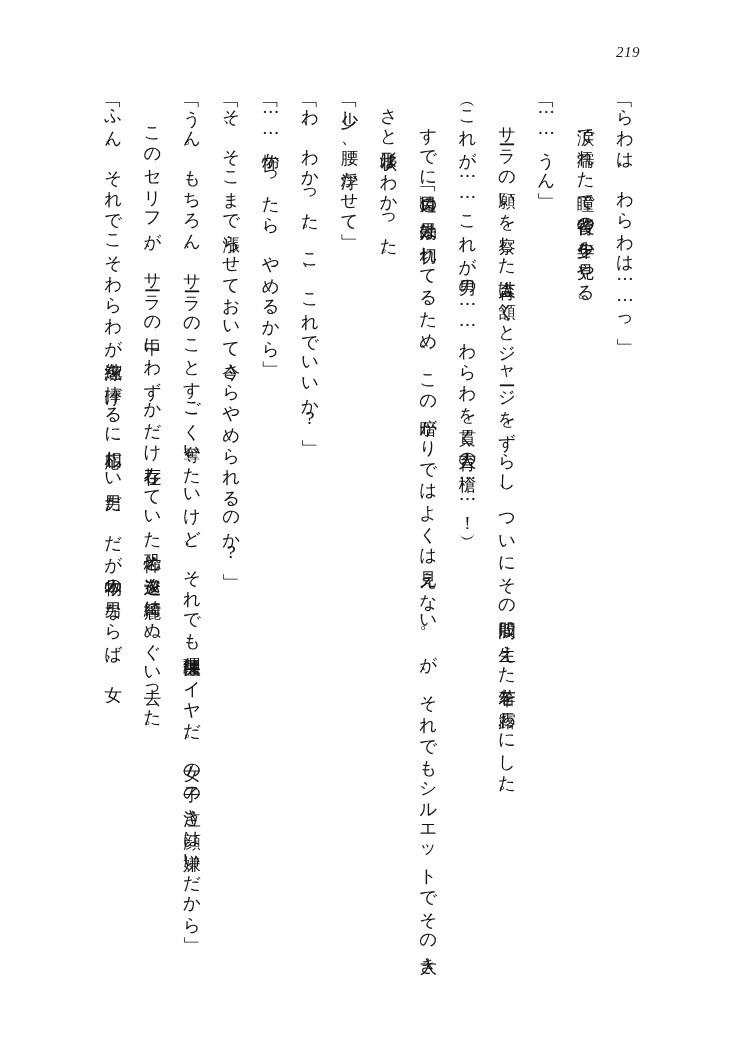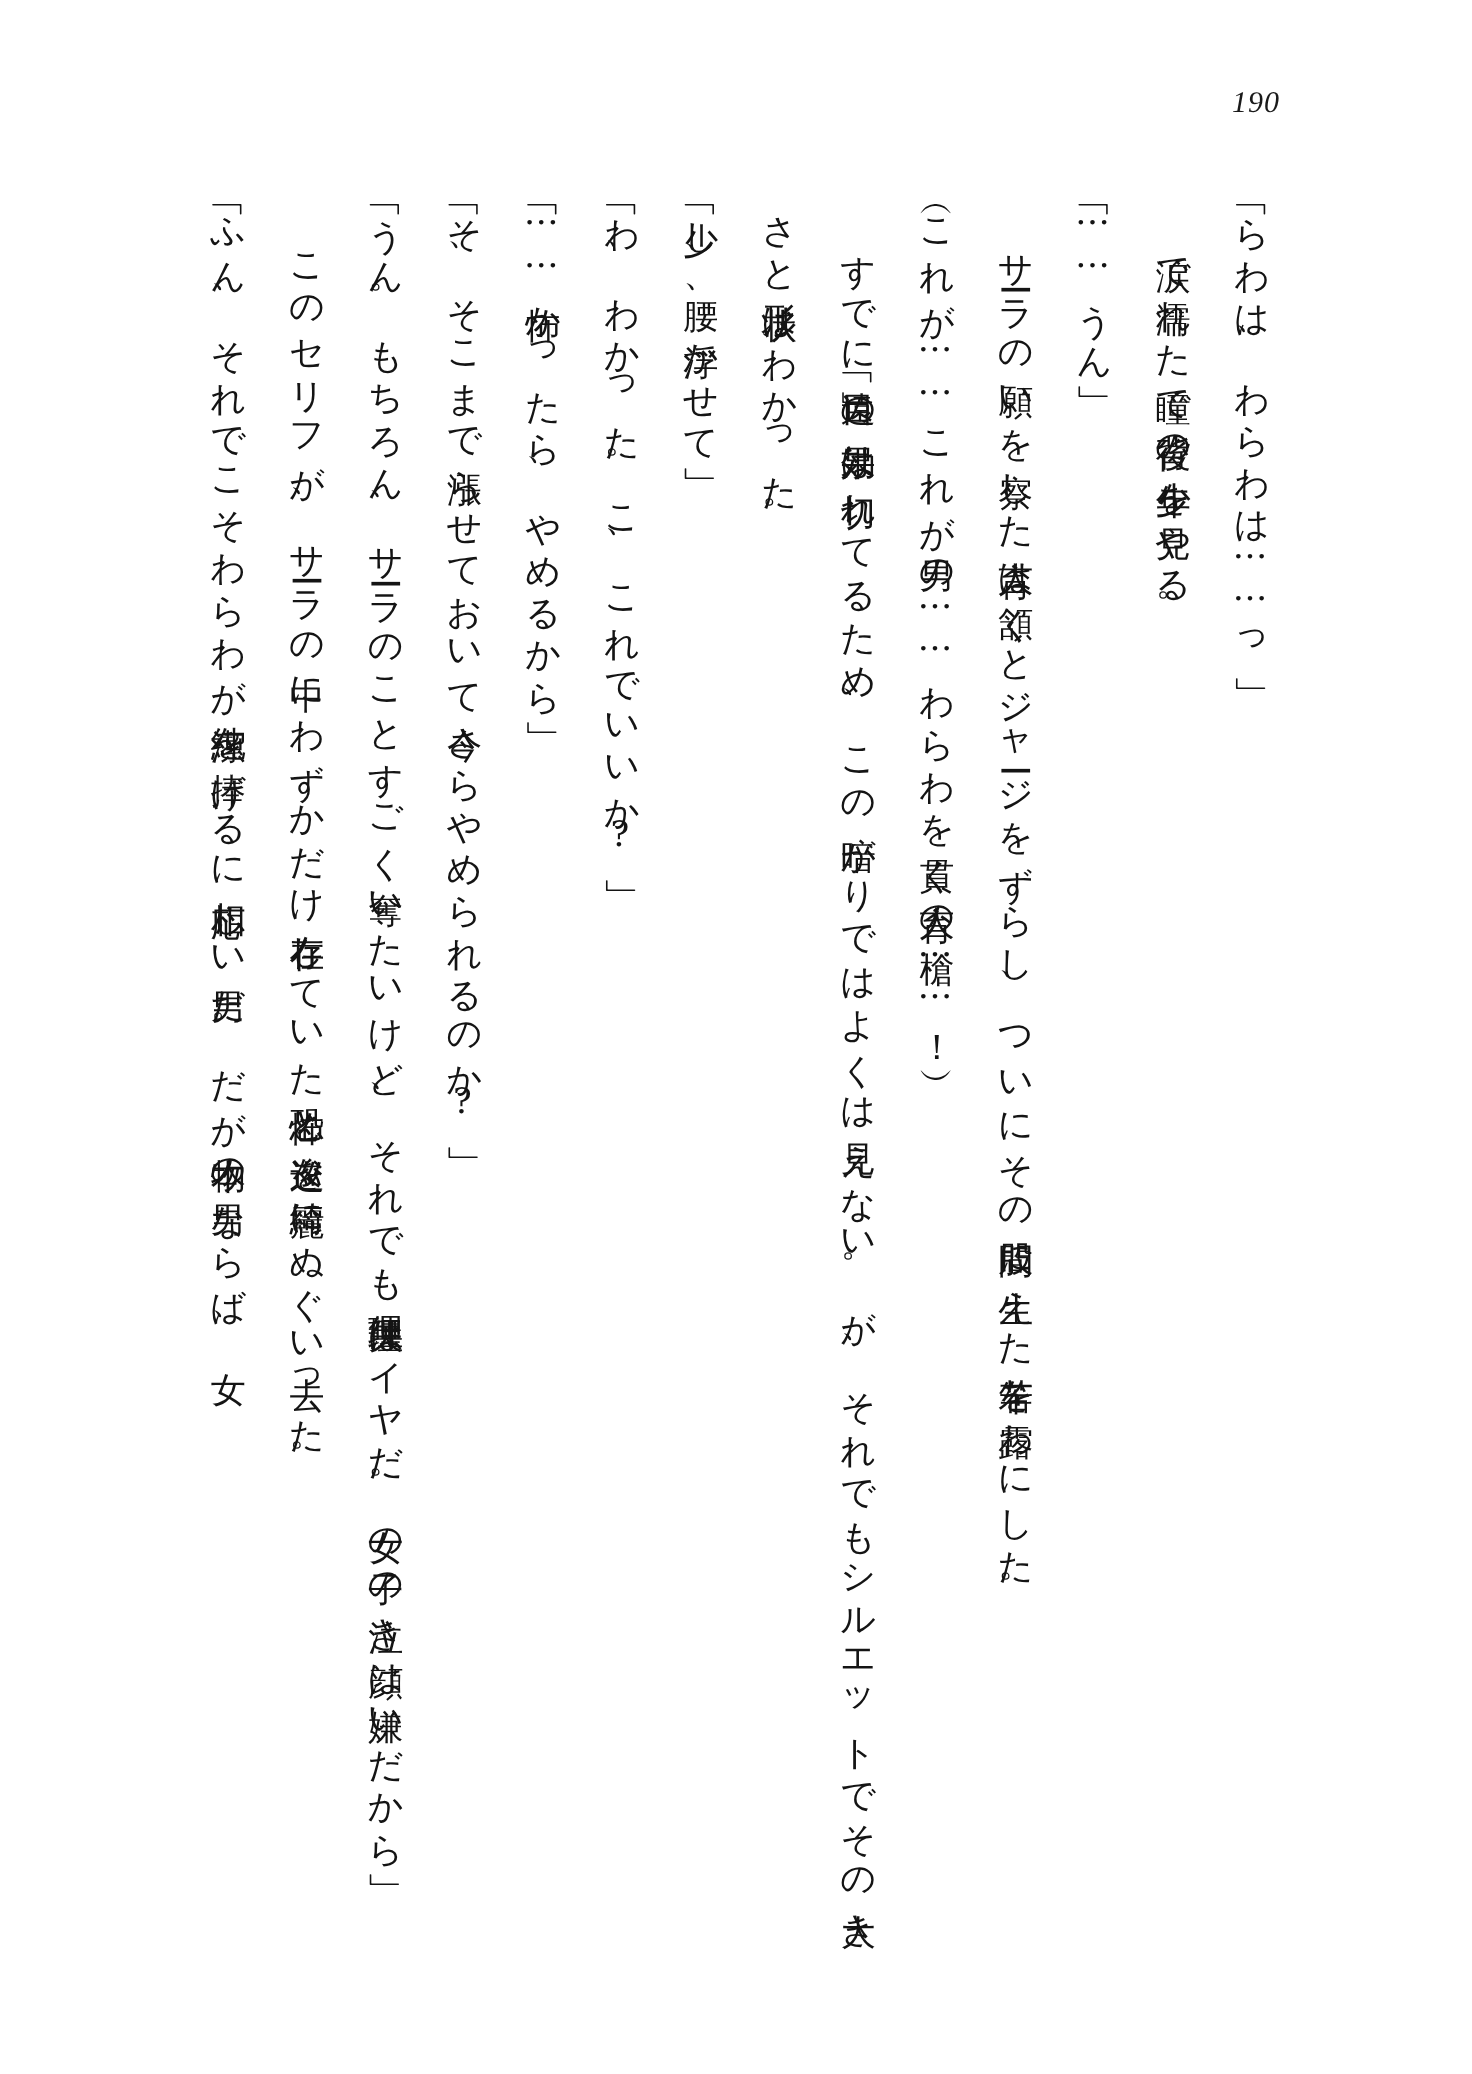--- a/index.html
+++ b/index.html
@@ -45,21 +45,21 @@
     margin: 0;
     padding: 0;
     text-indent: 0;
   }
 </style>
 </head>
 <body>
 
 <div class="page">
 
-  <div class="page-number">190</div>
+  <div class="page-number">219</div>
 
   <div class="body-text">
     <p>「らわは、わらわは……っ」</p>
     <p>　涙で濡れた瞳で背後の少年を見やる。</p>
     <p>「……うん」</p>
     <p>　サーラの願いを察した育人は頷くとジャージをずらし、ついにその股間に生えた若竿を露わにした。</p>
     <p>（これが……これが男の……わらわを貫く育人の槍……！）</p>
     <p>　すでに「遠目」の効果は切れてるため、この暗がりではよくは見えない。が、それでもシルエットでその大きさと形状はわかった。</p>
     <p>「少し、腰、浮かせて」</p>
     <p>「わ、わかった。こ、これでいいか?」</p>

